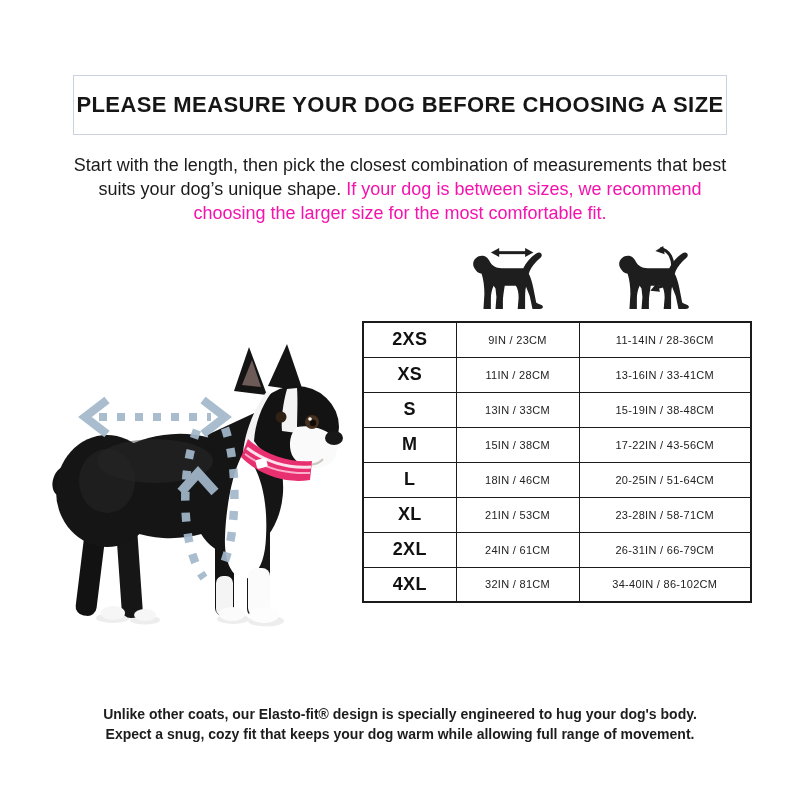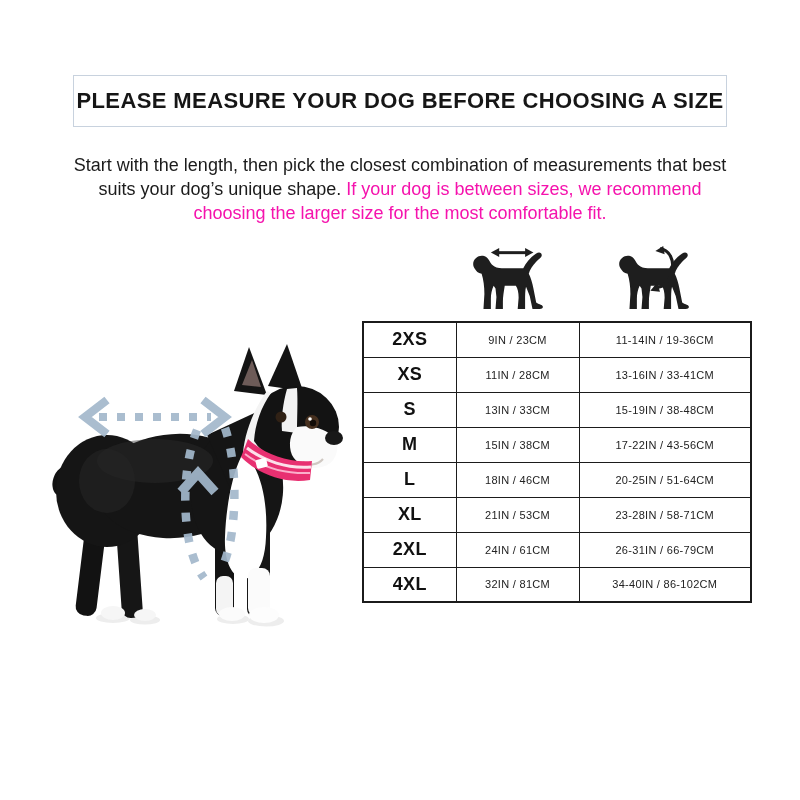--- a/index.html
+++ b/index.html
@@ -3,21 +3,21 @@
 <meta charset="utf-8">
 <style>
   * { margin:0; padding:0; box-sizing:border-box; }
   html,body { background:#ffffff; }
   .page {
     position:relative; width:800px; height:800px; background:#ffffff;
     font-family:"Liberation Sans","DejaVu Sans",sans-serif; color:#1c1c1c;
     overflow:hidden; margin:0 auto;
   }
   .banner {
-    position:absolute; left:73px; top:75px; width:654px; height:52px;
+    position:absolute; left:73px; top:75px; width:654px; height:60px;
     border:1px solid var(--banner-border,#c8d2de);
     display:flex; align-items:center; justify-content:center;
   }
   .banner h1 {
     font-size:22px; font-weight:900; letter-spacing:.4px; color:#161616;
     white-space:nowrap;
   }
   .intro {
     position:absolute; left:60px; top:154px; width:680px;
     text-align:center; font-size:18px; line-height:1.32; font-weight:400;
@@ -75,21 +75,21 @@
       <polygon points="45,5.5 53.5,0 55,9"></polygon>
       <polygon points="39.5,48.5 47,39.5 50,49.5"></polygon>
     </g>
   </svg>
 
   <table class="sizes">
     <tbody>
       <tr>
         <td class="col-size">2XS</td>
         <td class="col-len">9IN / 23CM</td>
-        <td class="col-girth">11-14IN / 19-36CM</td>
+        <td class="col-girth">11-14IN / 28-36CM</td>
       </tr>
       <tr>
         <td class="col-size">XS</td>
         <td class="col-len">11IN / 28CM</td>
         <td class="col-girth">13-16IN / 33-41CM</td>
       </tr>
       <tr>
         <td class="col-size">S</td>
         <td class="col-len">13IN / 33CM</td>
         <td class="col-girth">15-19IN / 38-48CM</td>
@@ -185,14 +185,18 @@
         <polyline points="168,67 190,84 168,101" stroke-width="8.5"></polyline>
       </g>
       <g>
         <path d="M162 97 C150 127 147 170 154 208 C157 223 162 236 169 245" stroke-width="8.5" stroke-dasharray="9 12"></path>
         <path d="M190 95 C199 121 202 160 197 198 C195 213 191 227 186 237" stroke-width="8.5" stroke-dasharray="9 12"></path>
         <polyline points="146,159 163,140 180,159" stroke-width="9.5"></polyline>
       </g>
     </g>
   </svg>
 
+  <div class="footer">
+    <div>Unlike other coats, our Elasto-fit® design is specially engineered to hug your dog's body.</div>
+    <div>Expect a snug, cozy fit that keeps your dog warm while allowing full range of movement.</div>
+  </div>
 
 </div>
 
 </body></html>

